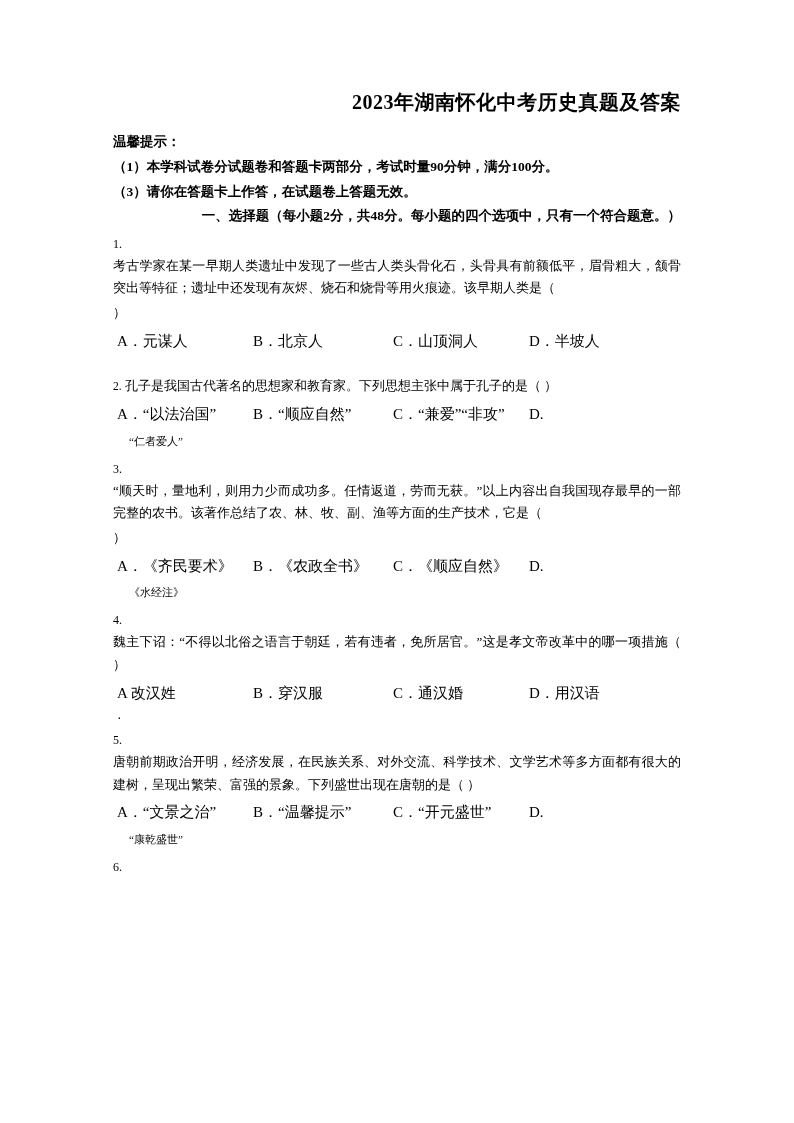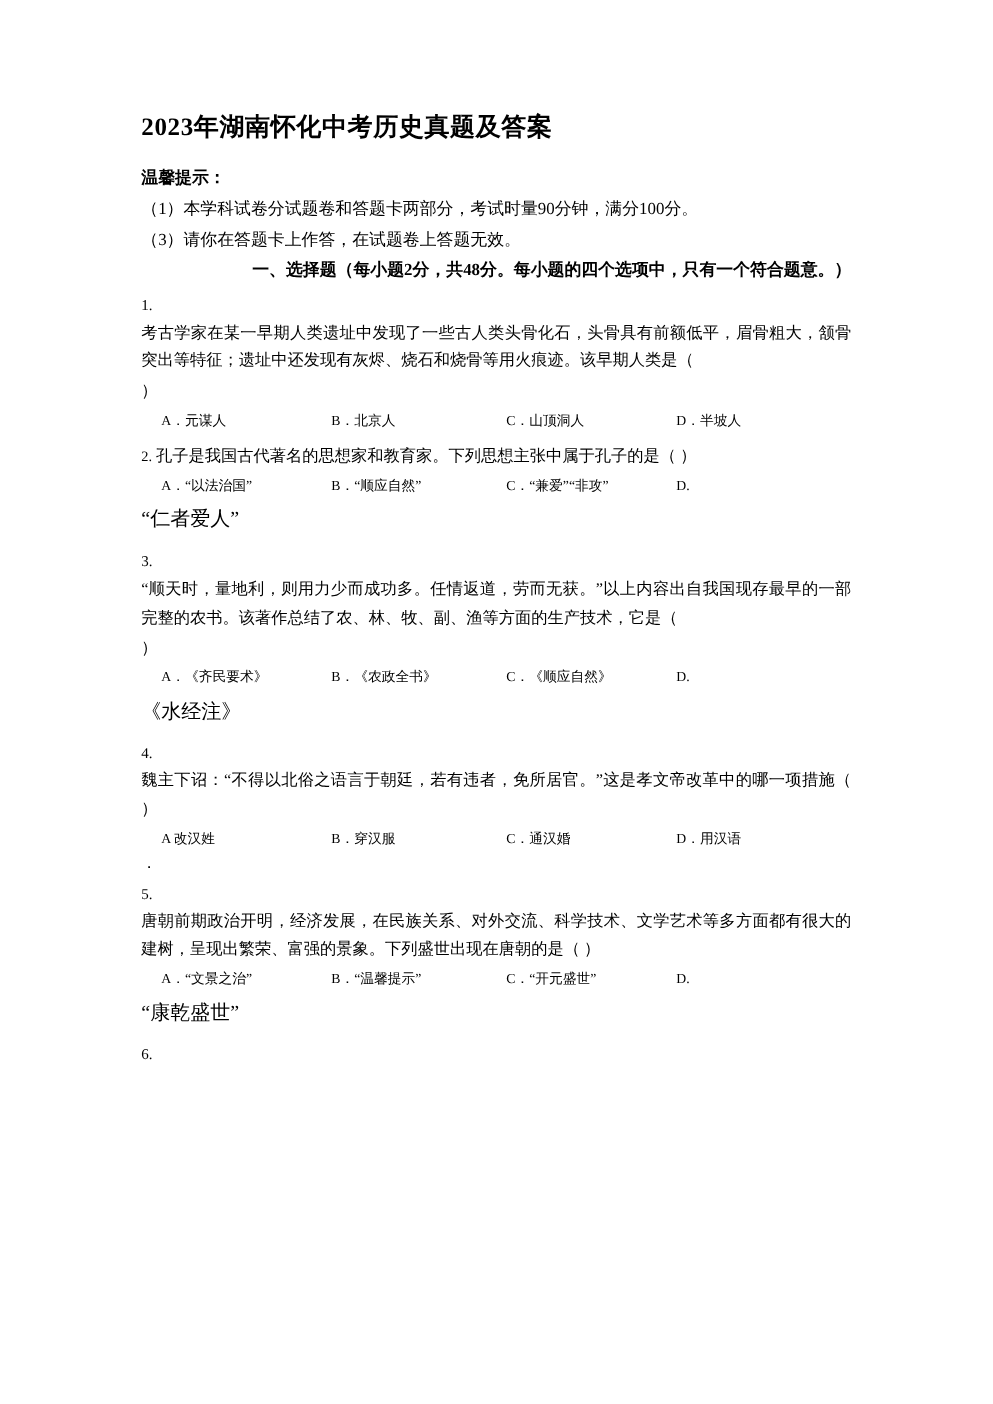--- a/index.html
+++ b/index.html
@@ -24,34 +24,34 @@
   }
   .content {
     position: absolute;
     left: 113px;
     top: 88px;
     width: 568px;
   }
   h1.doc-title {
     font-size: 20px;
     font-weight: bold;
-    text-align: left;
+    text-align: right;
     margin: 0 0 16px 0;
     letter-spacing: 0.5px;
     line-height: 1.4;
   }
   .notice-head {
     font-size: 13.5px;
     font-weight: bold;
     margin: 0 0 3px 0;
     line-height: 1.55;
   }
   .notice-line {
     font-size: 13.5px;
-    font-weight: normal;
+    font-weight: bold;
     margin: 0 0 3px 0;
     line-height: 1.6;
     text-indent: 0;
   }
   .section-head {
     font-size: 13.5px;
     font-weight: bold;
     margin: 2px 0 6px 0;
     line-height: 1.6;
     text-align: right;
@@ -63,44 +63,44 @@
   }
   .qtext {
     font-size: 13px;
     line-height: 1.75;
     margin: 0 0 2px 0;
     text-align: justify;
   }
   .qtext-inline {
     font-size: 13px;
     line-height: 1.75;
-    margin: 6px 0 2px 0;
+    margin: 20px 0 2px 0;
     text-align: justify;
   }
   .paren-tail {
     font-size: 13px;
     line-height: 1.75;
     margin: 0 0 2px 0;
   }
   .options-wrap {
-    font-size: 11px;
+    font-size: 15px;
     line-height: 1.9;
-    margin: 0 0 2px 16px;
+    margin: 0 0 2px 4px;
   }
   .opt {
     display: inline-block;
   }
   .opt-a { width: 136px; }
   .opt-b { width: 140px; }
   .opt-c { width: 136px; }
   .opt-d { width: auto; }
   .cont-line {
-    font-size: 16px;
+    font-size: 11px;
     line-height: 1.9;
-    margin: 0 0 2px 0;
+    margin: 0 0 2px 16px;
   }
   .small-num {
     font-size: 11.5px;
   }
   .opt-dot-below {
     font-size: 12.5px;
     line-height: 1.1;
   }
 </style>
 </head>

